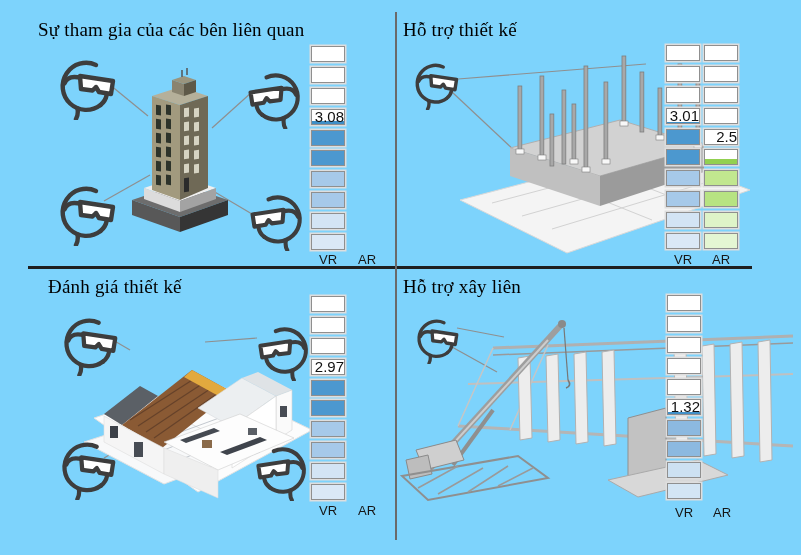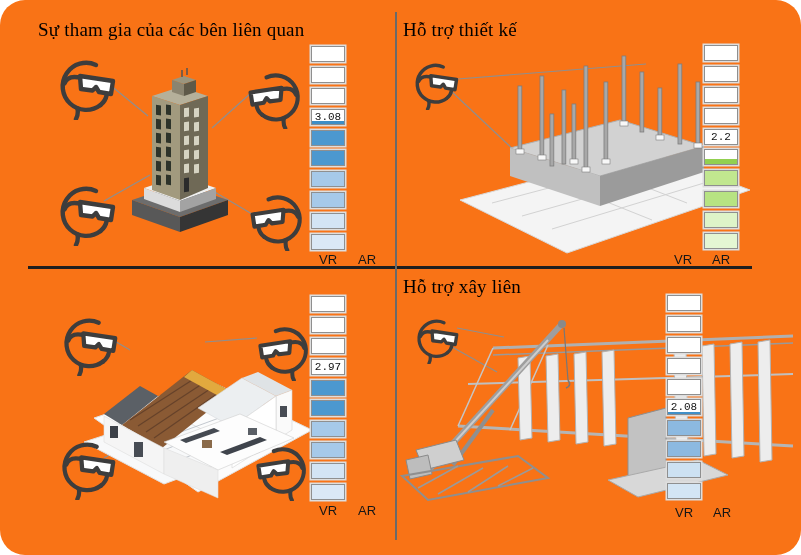--- a/index.html
+++ b/index.html
@@ -1,27 +1,27 @@
 <!DOCTYPE html>
 <html><head>
 <meta charset="utf-8">
 <style>
   html,body{margin:0;padding:0;background:#fff;}
-  .canvas{position:relative;width:801px;height:555px;background:#f97316;overflow:hidden;
-          font-family:"Liberation Sans",sans-serif;border-radius:25px;}
+  .canvas{position:relative;width:801px;height:555px;background:#7dd3fc;overflow:hidden;
+          font-family:"Liberation Sans",sans-serif;}
   .divider-h{position:absolute;background:#1f1f1f;}
   .divider-v{position:absolute;background:#6a6a6a;}
   .qtitle{position:absolute;margin:0;font-family:"Liberation Serif","DejaVu Serif",serif;
           font-weight:normal;font-size:19px;color:#000;white-space:nowrap;letter-spacing:.2px;}
   .gauge{position:absolute;width:34px;display:flex;flex-direction:column;gap:4.9px;}
   .cell{position:relative;height:16px;box-sizing:border-box;background:#fff;
         border:1px solid #8f8f8f;box-shadow:0 0 0 1.5px #dedede;}
   .fill{position:absolute;left:0;right:0;bottom:0;}
-  .val{position:absolute;top:0;left:0;right:0;text-align:center;
-       font-size:11px;line-height:14px;color:#111;font-family:Liberation Mono, monospace;}
+  .val{position:absolute;top:0;left:0;right:0;text-align:right;
+       font-size:15px;line-height:14px;color:#111;}
   .axis-label{position:absolute;width:34px;text-align:center;font-size:13px;color:#161616;}
   .headset{position:absolute;}
   .mir{transform:scaleX(-1);}
   .connectors{position:absolute;left:0;top:0;pointer-events:none;}
   .illus{position:absolute;}
 </style>
 </head>
 <body>
 
 <svg width="0" height="0" style="position:absolute">
@@ -38,20 +38,21 @@
   </defs>
 </svg>
 
 <div class="canvas">
 
   <div class="divider-h" style="left:28px;top:266px;width:724px;height:2.5px"></div>
   <div class="divider-v" style="left:395px;top:12px;width:2px;height:528px"></div>
 
   <h2 class="qtitle" style="left:38px;top:19px">Sự tham gia của các bên liên quan</h2>
   <h2 class="qtitle" style="left:403px;top:19px">Hỗ trợ thiết kế</h2>
+  <h2 class="qtitle" style="left:48px;top:276px">Đánh giá thiết kế</h2>
   <h2 class="qtitle" style="left:403px;top:276px">Hỗ trợ xây liên</h2>
 
   <svg class="connectors" width="801" height="555">
     <g stroke="#8f8f8f" stroke-width="1.2">
       <line x1="104" y1="80" x2="148" y2="116"></line>
       <line x1="252" y1="92" x2="212" y2="128"></line>
       <line x1="104" y1="201" x2="150" y2="175"></line>
       <line x1="252" y1="214" x2="208" y2="188"></line>
       <line x1="458" y1="79" x2="646" y2="64"></line>
       <line x1="452" y1="92" x2="516" y2="152"></line>
@@ -269,27 +270,54 @@
       <div class="cell">
         <div class="fill" style="height: 100%; background: rgb(166, 201, 233);"></div>
       </div>
       <div class="cell">
         <div class="fill" style="height: 100%; background: rgb(211, 228, 244);"></div>
       </div>
       <div class="cell">
         <div class="fill" style="height: 100%; background: rgb(218, 232, 246);"></div>
       </div>
     </div>
+  <div class="gauge" style="left:666px;top:45px">
+      <div class="cell"></div>
+      <div class="cell"></div>
+      <div class="cell"></div>
+      <div class="cell">
+        <div class="fill" style="height: 4%; background: rgb(62, 142, 198);"></div>
+        <div class="val">3.01</div>
+      </div>
+      <div class="cell">
+        <div class="fill" style="height: 100%; background: rgb(76, 152, 207);"></div>
+      </div>
+      <div class="cell">
+        <div class="fill" style="height: 100%; background: rgb(76, 152, 207);"></div>
+      </div>
+      <div class="cell">
+        <div class="fill" style="height: 100%; background: rgb(166, 201, 233);"></div>
+      </div>
+      <div class="cell">
+        <div class="fill" style="height: 100%; background: rgb(166, 201, 233);"></div>
+      </div>
+      <div class="cell">
+        <div class="fill" style="height: 100%; background: rgb(211, 228, 244);"></div>
+      </div>
+      <div class="cell">
+        <div class="fill" style="height: 100%; background: rgb(218, 232, 246);"></div>
+      </div>
+    </div>
   <div class="gauge" style="left:704px;top:45px">
       <div class="cell"></div>
       <div class="cell"></div>
       <div class="cell"></div>
       <div class="cell"></div>
       <div class="cell">
-        <div class="val">2.2</div>
+        <div class="val">2.5</div>
       </div>
       <div class="cell">
         <div class="fill" style="height: 42%; background: rgb(146, 208, 80);"></div>
       </div>
       <div class="cell">
         <div class="fill" style="height: 100%; background: rgb(193, 231, 143);"></div>
       </div>
       <div class="cell">
         <div class="fill" style="height: 100%; background: rgb(183, 227, 130);"></div>
       </div>
@@ -327,21 +355,21 @@
       </div>
     </div>
   <div class="gauge" style="left:667px;top:295px">
       <div class="cell"></div>
       <div class="cell"></div>
       <div class="cell"></div>
       <div class="cell"></div>
       <div class="cell"></div>
       <div class="cell">
         <div class="fill" style="height: 16%; background: rgb(65, 144, 200);"></div>
-        <div class="val">2.08</div>
+        <div class="val">1.32</div>
       </div>
       <div class="cell">
         <div class="fill" style="height: 100%; background: rgb(140, 185, 224);"></div>
       </div>
       <div class="cell">
         <div class="fill" style="height: 100%; background: rgb(140, 185, 224);"></div>
       </div>
       <div class="cell">
         <div class="fill" style="height: 100%; background: rgb(205, 225, 242);"></div>
       </div>

